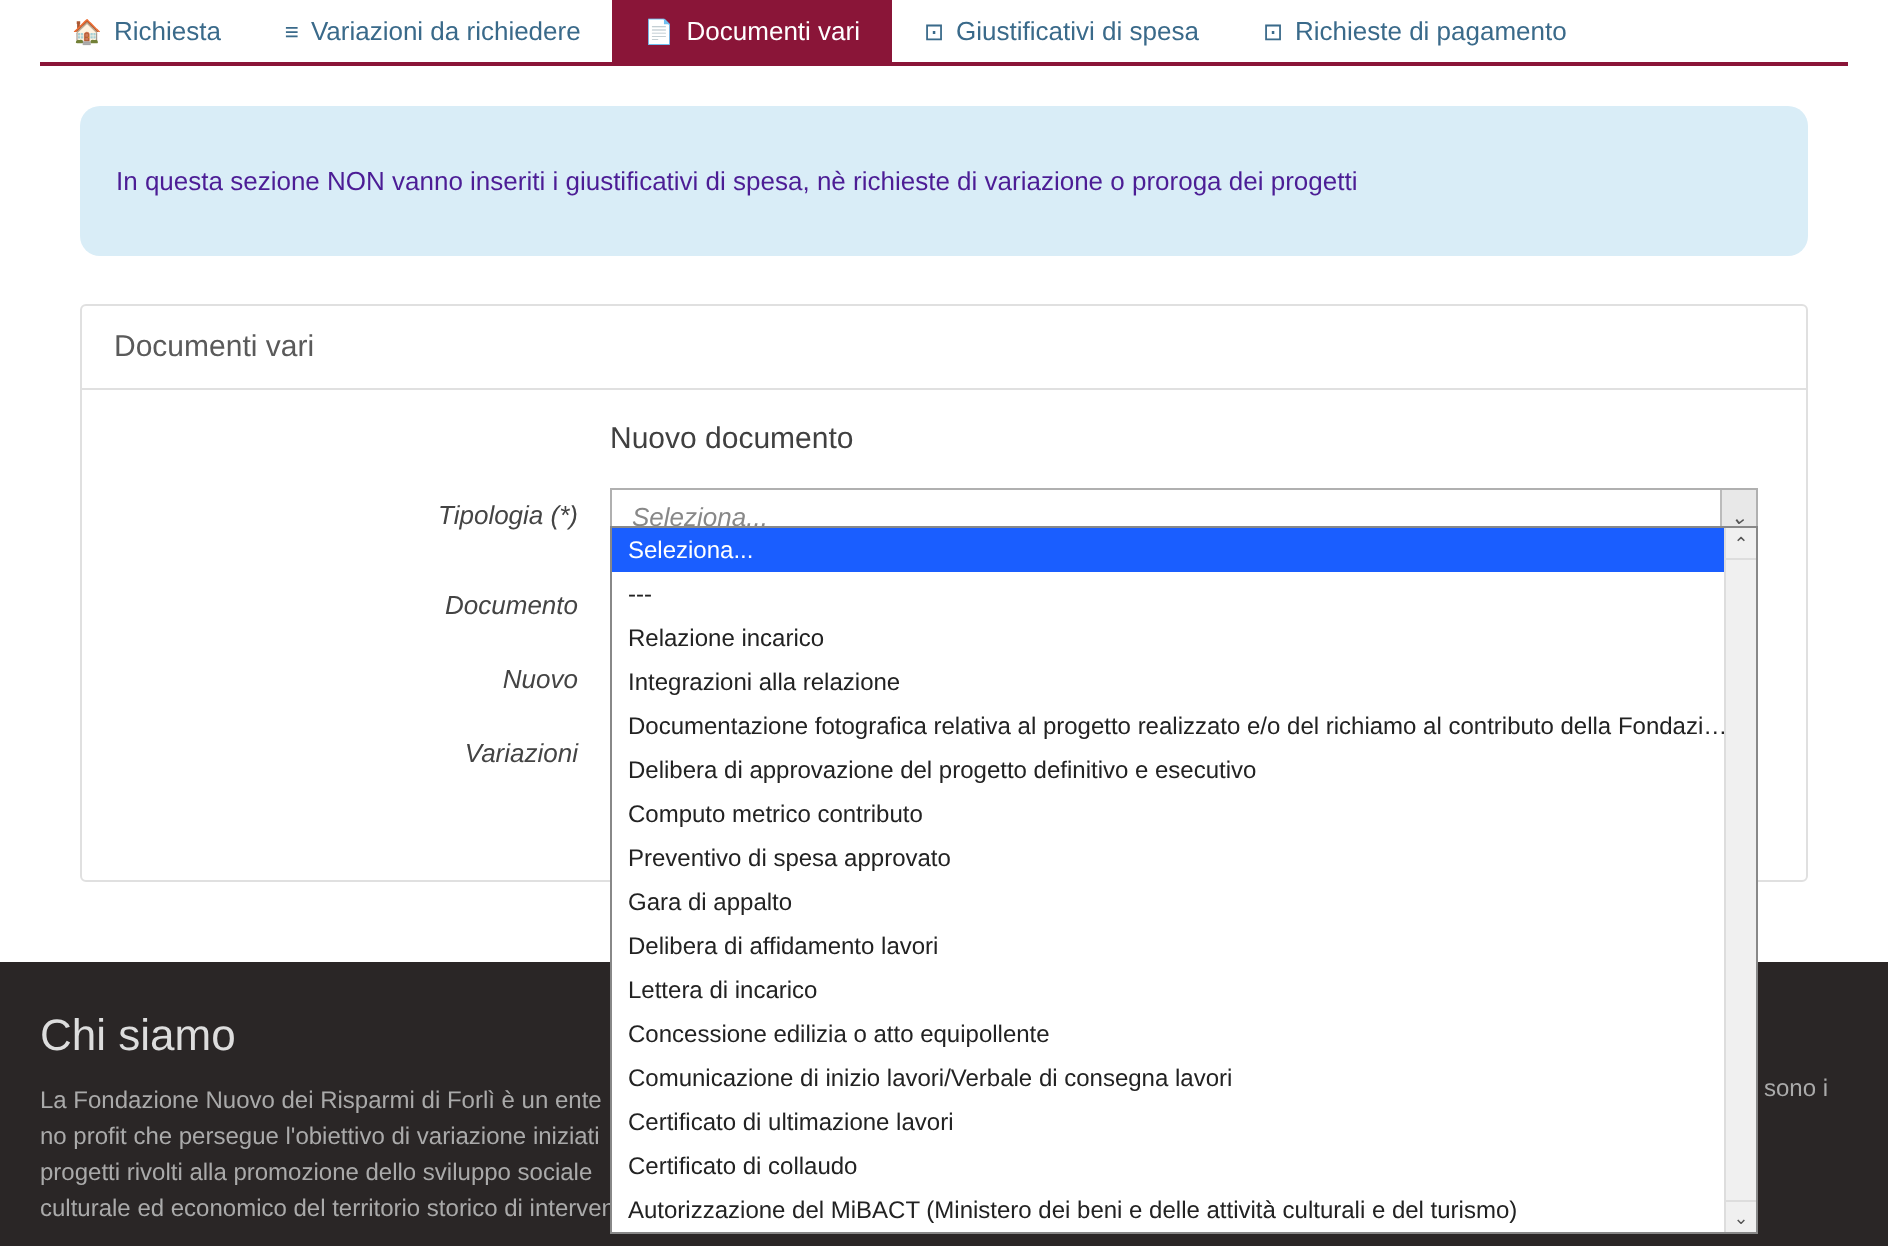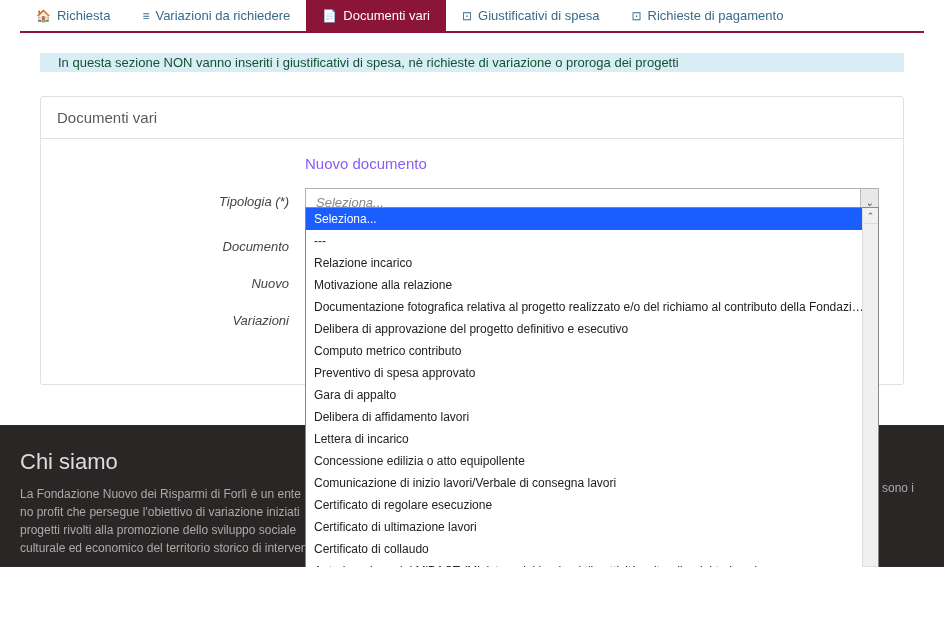--- a/index.html
+++ b/index.html
@@ -5,27 +5,27 @@
     * { box-sizing: border-box; margin: 0; padding: 0; }
     body { font-family: "Segoe UI", Arial, sans-serif; font-size: 14px; color: #333; background: #fff; width: 944px; }
     
     .tabs { display: flex; border-bottom: 2px solid #8a1538; margin: 0 20px; }
     .tab { padding: 8px 16px; color: #3a6a8a; cursor: pointer; display: flex; align-items: center; gap: 6px; font-size: 13px; }
     .tab.active { background: #8a1538; color: #fff; }
     .tab-icon { font-size: 12px; }
     
     .container { padding: 20px 40px; }
     
-    .info-box { background: #d9edf7; color: #14532d; padding: 2px 18px; border-radius: 0; margin-bottom: 24px; font-size: 13px; }
+    .info-box { background: #d9edf7; color: #4c1d95; padding: 30px 18px; border-radius: 10px; margin-bottom: 24px; font-size: 13px; }
     
     .panel { border: 1px solid #e0e0e0; border-radius: 3px; }
     .panel-header { padding: 12px 16px; border-bottom: 1px solid #e0e0e0; color: #5a5a5a; font-size: 15px; }
     .panel-body { padding: 16px 24px 40px; position: relative; }
     
-    .section-title { margin-left: 240px; margin-bottom: 16px; color: #8b5cf6; font-size: 15px; }
+    .section-title { margin-left: 240px; margin-bottom: 16px; color: #404040; font-size: 15px; }
     
     .form-row { display: flex; align-items: flex-start; margin-bottom: 16px; font-style: italic; }
     .form-label { width: 240px; text-align: right; padding-right: 16px; padding-top: 6px; color: #444; font-size: 13px; }
     .form-control { flex: 1; position: relative; }
     
     .select-box { width: 100%; border: 1px solid #b0b0b0; padding: 6px 24px 6px 10px; color: #888; font-size: 13px; background: #fff; position: relative; }
     .select-caret { position: absolute; right: 0; top: 0; bottom: 0; width: 18px; background: #e8e8e8; border-left: 1px solid #bbb; display: flex; align-items: center; justify-content: center; font-size: 10px; color: #555; }
     
     .dropdown { position: absolute; left: 264px; right: 24px; top: 68px; border: 1px solid #888; background: #fff; z-index: 10; max-height: 380px; overflow: hidden; }
     .dropdown-inner { overflow-y: auto; max-height: 378px; }
@@ -93,31 +93,30 @@
       </div>
       <div class="form-row">
         <div class="form-label">Variazioni</div>
       </div>
 
       <div class="dropdown">
         <div class="dropdown-inner" id="dropdown-list">
             <div class="dropdown-item selected">Seleziona...</div>
             <div class="dropdown-item">---</div>
             <div class="dropdown-item">Relazione incarico</div>
-            <div class="dropdown-item">Motivazione alla relazione</div>
+            <div class="dropdown-item">Integrazioni alla relazione</div>
             <div class="dropdown-item">Documentazione fotografica relativa al progetto realizzato e/o del richiamo al contributo della Fondazione</div>
             <div class="dropdown-item">Delibera di approvazione del progetto definitivo e esecutivo</div>
             <div class="dropdown-item">Computo metrico contributo</div>
             <div class="dropdown-item">Preventivo di spesa approvato</div>
             <div class="dropdown-item">Gara di appalto</div>
             <div class="dropdown-item">Delibera di affidamento lavori</div>
             <div class="dropdown-item">Lettera di incarico</div>
             <div class="dropdown-item">Concessione edilizia o atto equipollente</div>
             <div class="dropdown-item">Comunicazione di inizio lavori/Verbale di consegna lavori</div>
-            <div class="dropdown-item">Certificato di regolare esecuzione</div>
             <div class="dropdown-item">Certificato di ultimazione lavori</div>
             <div class="dropdown-item">Certificato di collaudo</div>
             <div class="dropdown-item">Autorizzazione del MiBACT (Ministero dei beni e delle attività culturali e del turismo)</div>
           </div>
         <div class="dropdown-scroll">
           <div class="scroll-up">⌃</div>
           <div class="scroll-down">⌄</div>
         </div>
       </div>
     </div>

